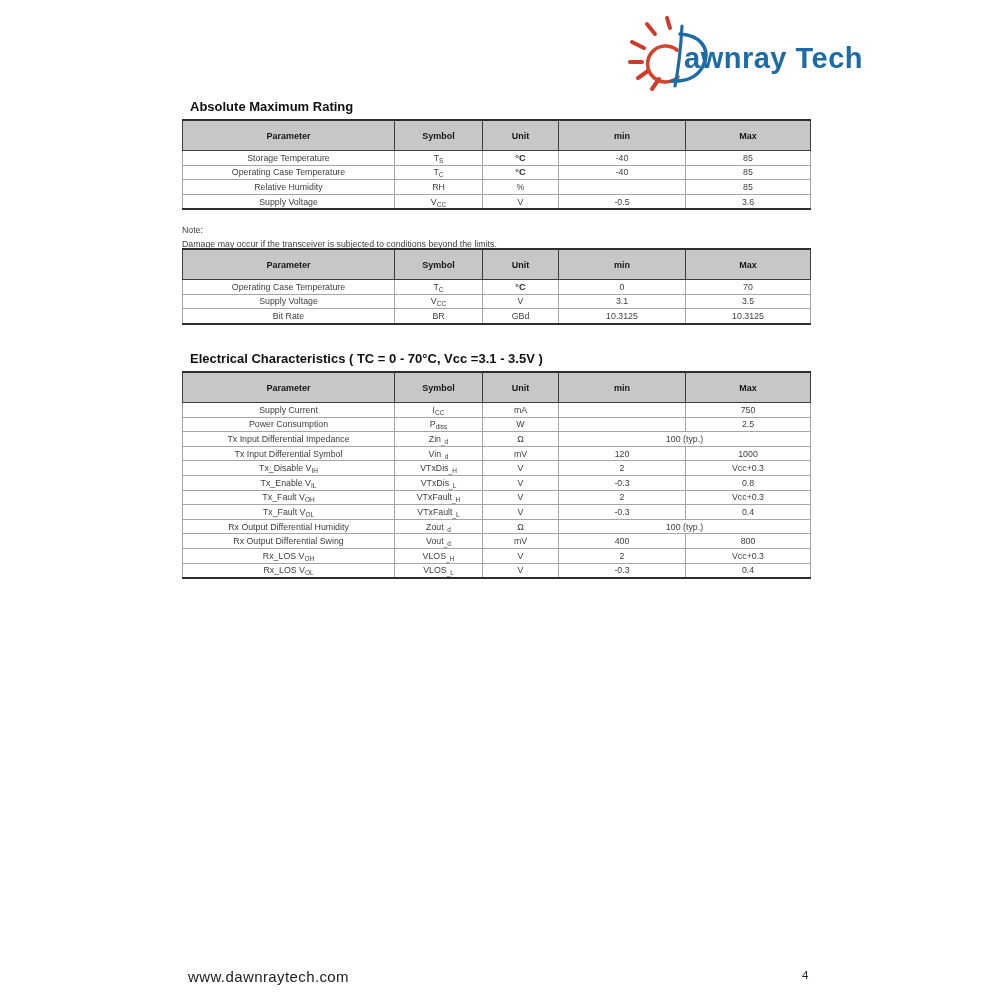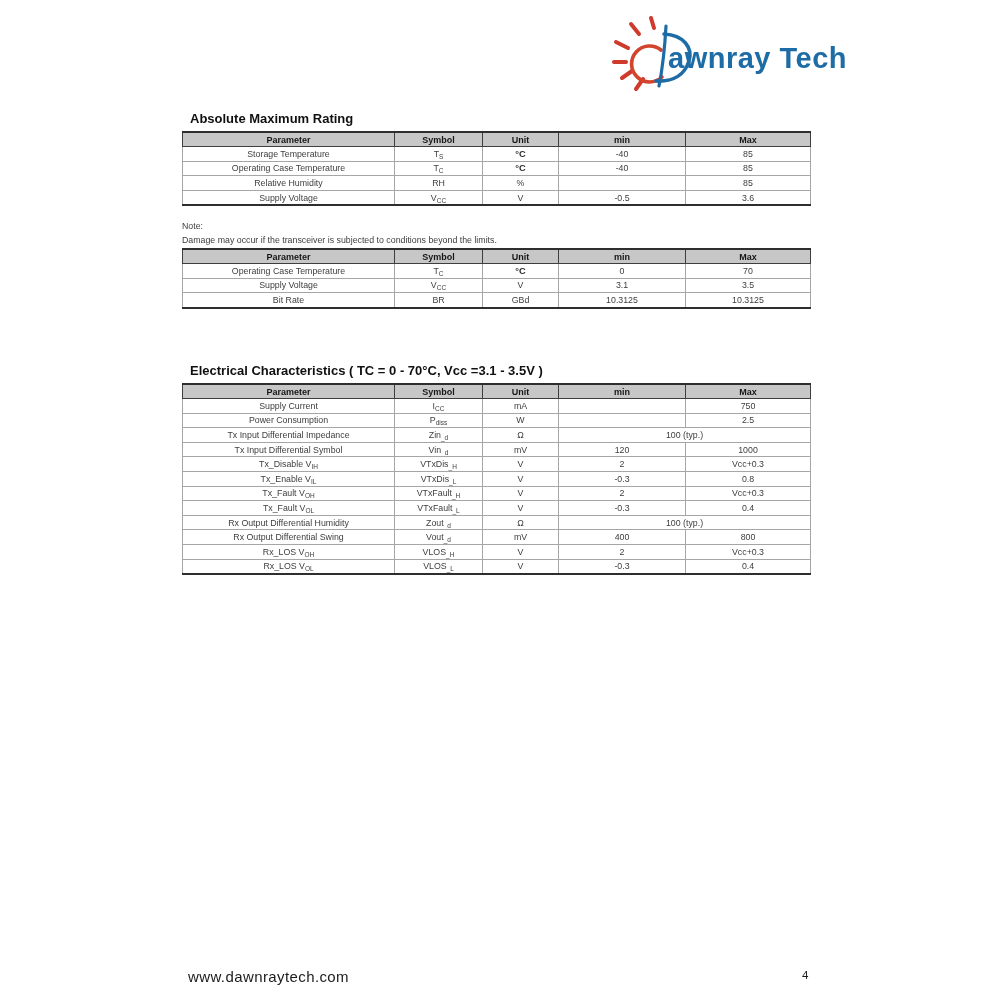--- a/index.html
+++ b/index.html
@@ -1,35 +1,35 @@
 <!DOCTYPE html>
 <html><head>
 <meta charset="utf-8">
 <style>
   html,body { margin:0; padding:0; background:#ffffff; }
   body { font-family:"Liberation Sans", sans-serif; }
   .page { position:relative; width:1000px; height:1000px; background:#ffffff; overflow:hidden; }
 
   
-  .logo { position:absolute; left:604px; top:10px; width:245px; height:82px; }
+  .logo { position:absolute; left:620px; top:10px; width:245px; height:82px; }
   .logo svg { position:absolute; left:0; top:0; }
   .logo-text { position:absolute; left:64px; top:32px; font-size:29px; font-weight:bold;
                color:#1e6ca6; letter-spacing:0.5px; white-space:nowrap; }
 
   
   .sec { position:absolute; left:182px; width:628px; }
-  .sec-title { margin:12px 0 5px 8px; font-size:13px; line-height:15px; font-weight:bold; color:#101010; }
+  .sec-title { margin:0 0 5px 8px; font-size:13px; line-height:15px; font-weight:bold; color:#101010; }
   #sec0 { top:99px; }
   #sec1 { top:248px; }
   #sec2 { top:351px; }
 
   
   table { border-collapse:collapse; width:628px; table-layout:fixed; }
   th { background:#c7c7c7; border:1px solid #3e3e3e; border-top:2px solid #2e2e2e;
-       font-size:9px; font-weight:bold; color:#161616; height:13px; padding:0 2px; text-align:center; }
+       font-size:9px; font-weight:bold; color:#161616; height:13px; padding:8px 2px; text-align:center; }
   td { border:1px solid #a6a6a6; font-size:8.8px; color:#3d3d3d; text-align:center;
        height:13.6px; padding:0 2px; white-space:nowrap; overflow:hidden; }
   tbody tr:last-child td { border-bottom:2px solid #2e2e2e; }
   td sub, th sub { font-size:6.5px; line-height:0; vertical-align:-1.5px; }
   td.celsius { font-weight:bold; font-size:9.3px; color:#2c2c2c; }
 
   
   .notes { margin-top:14px; font-size:8.8px; color:#3d3d3d; }
   .notes div { line-height:13.5px; }
 

